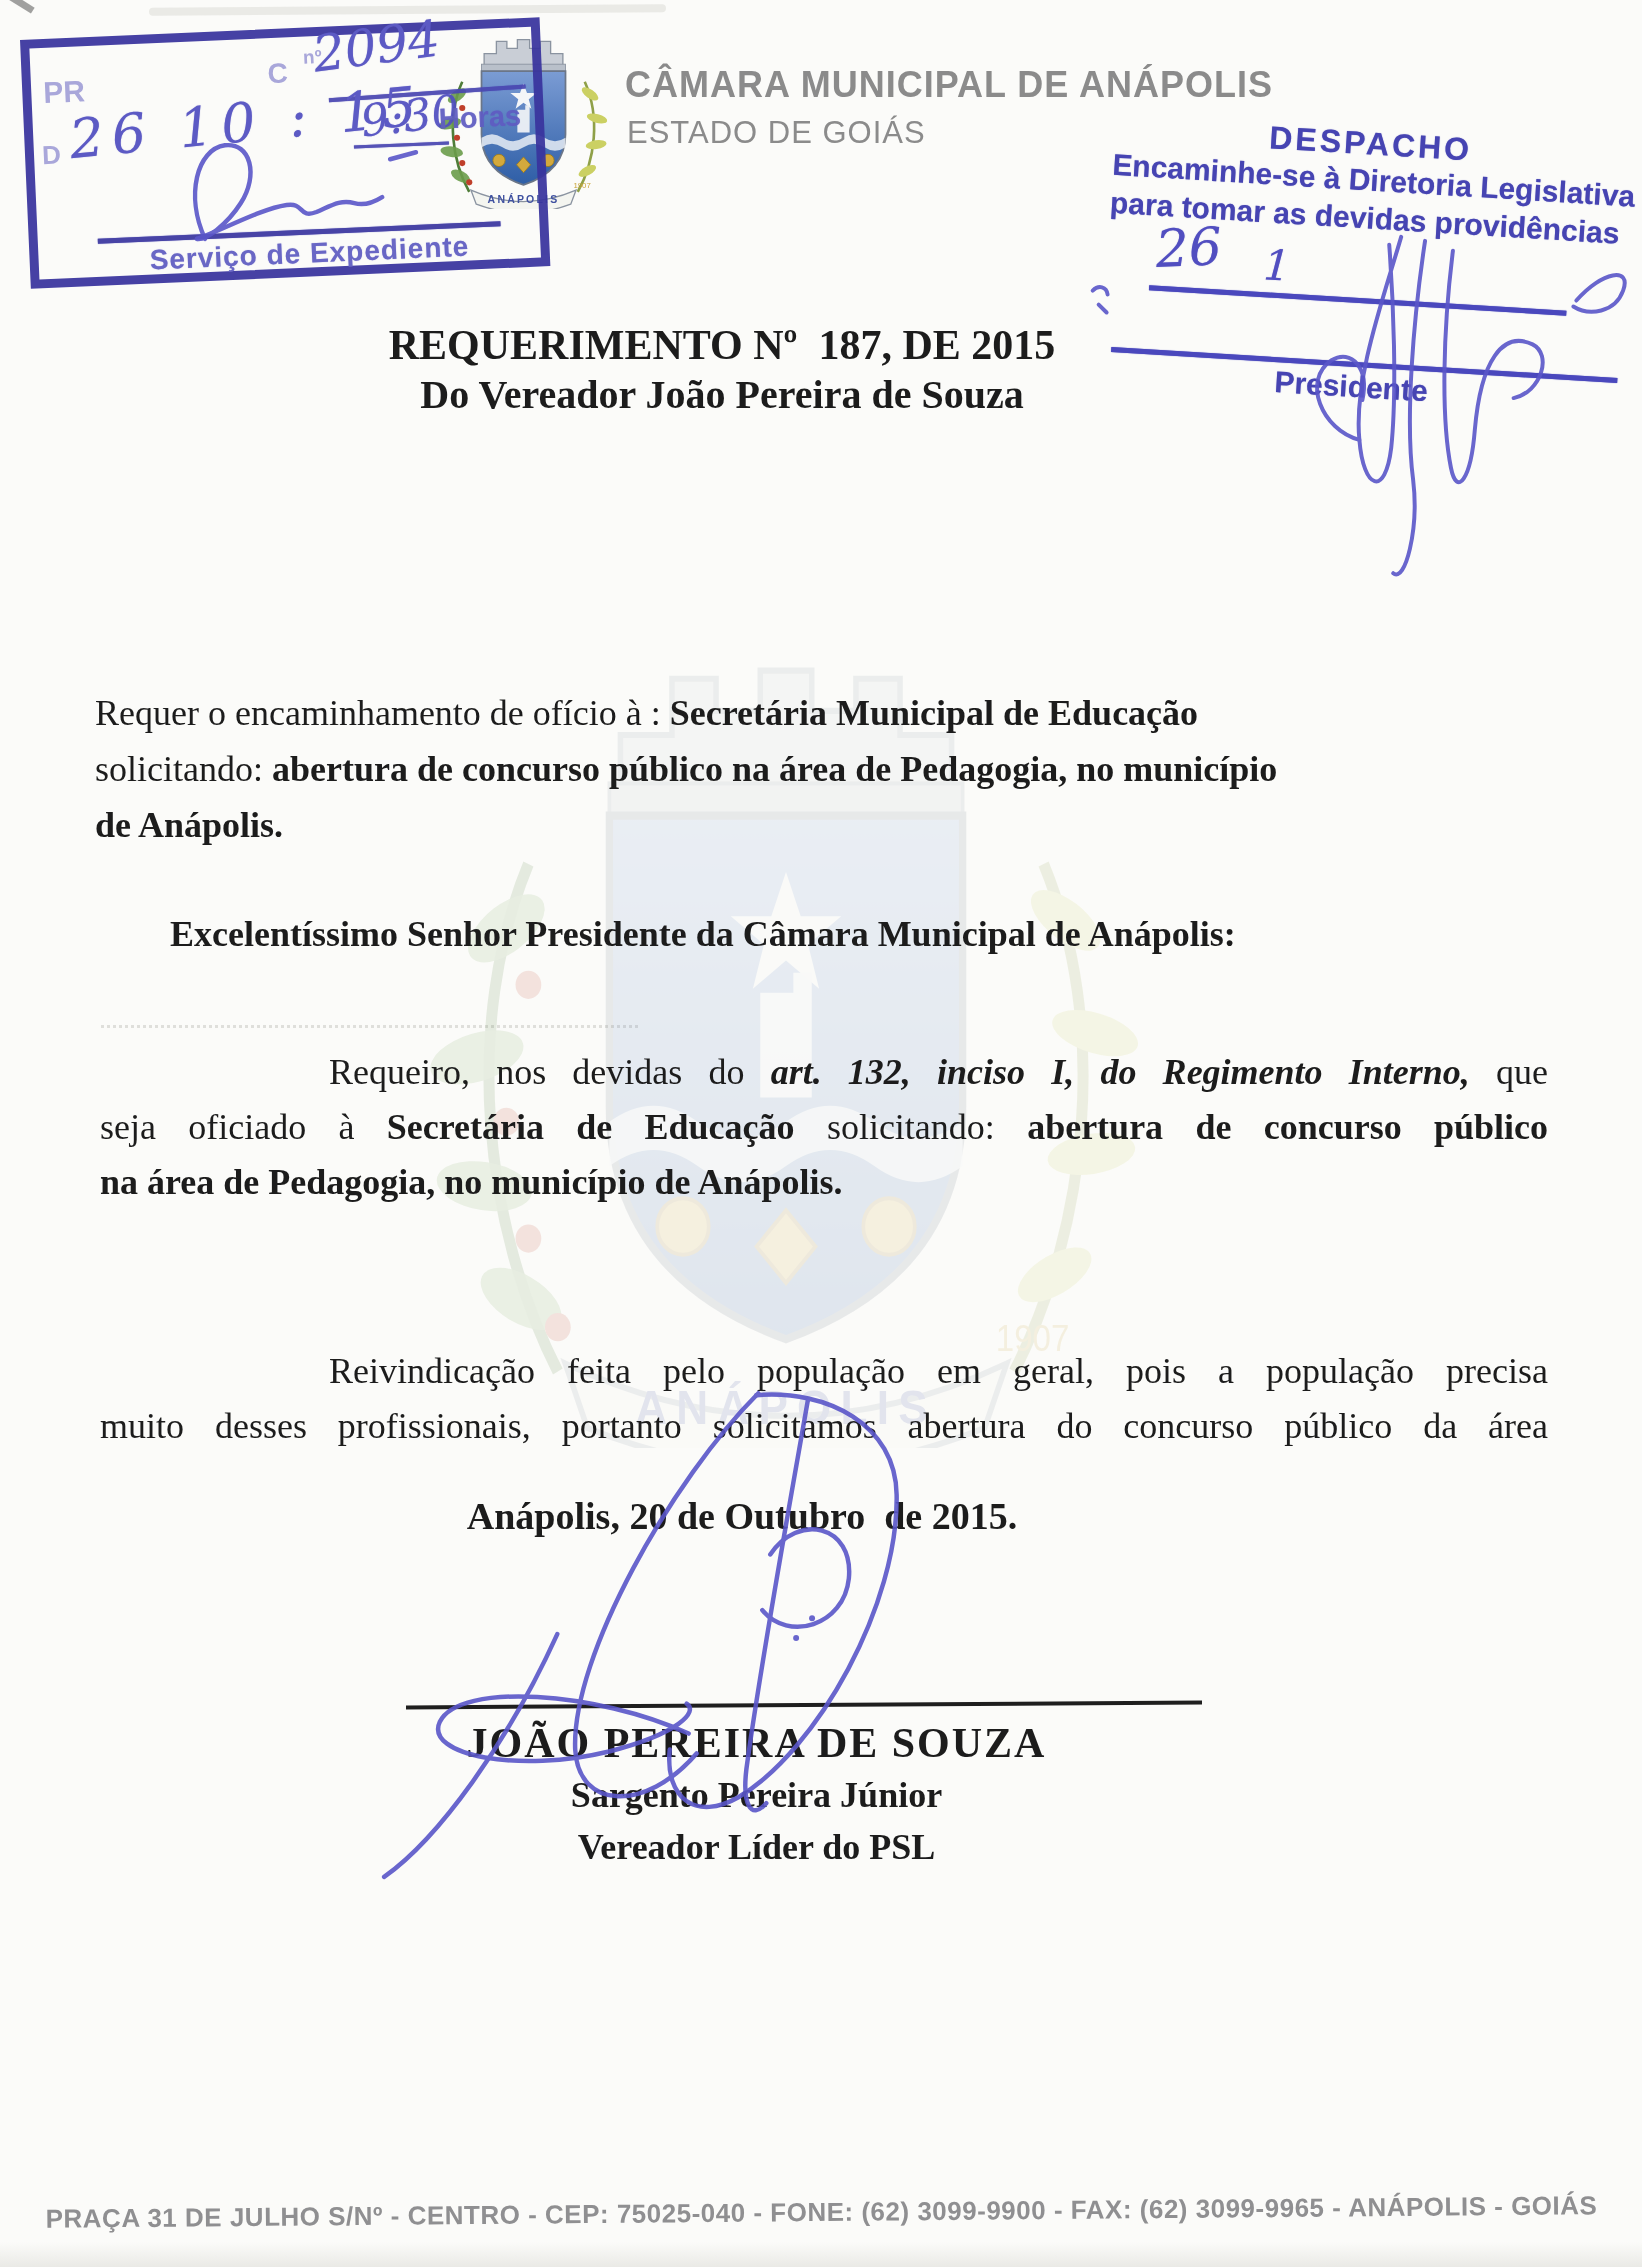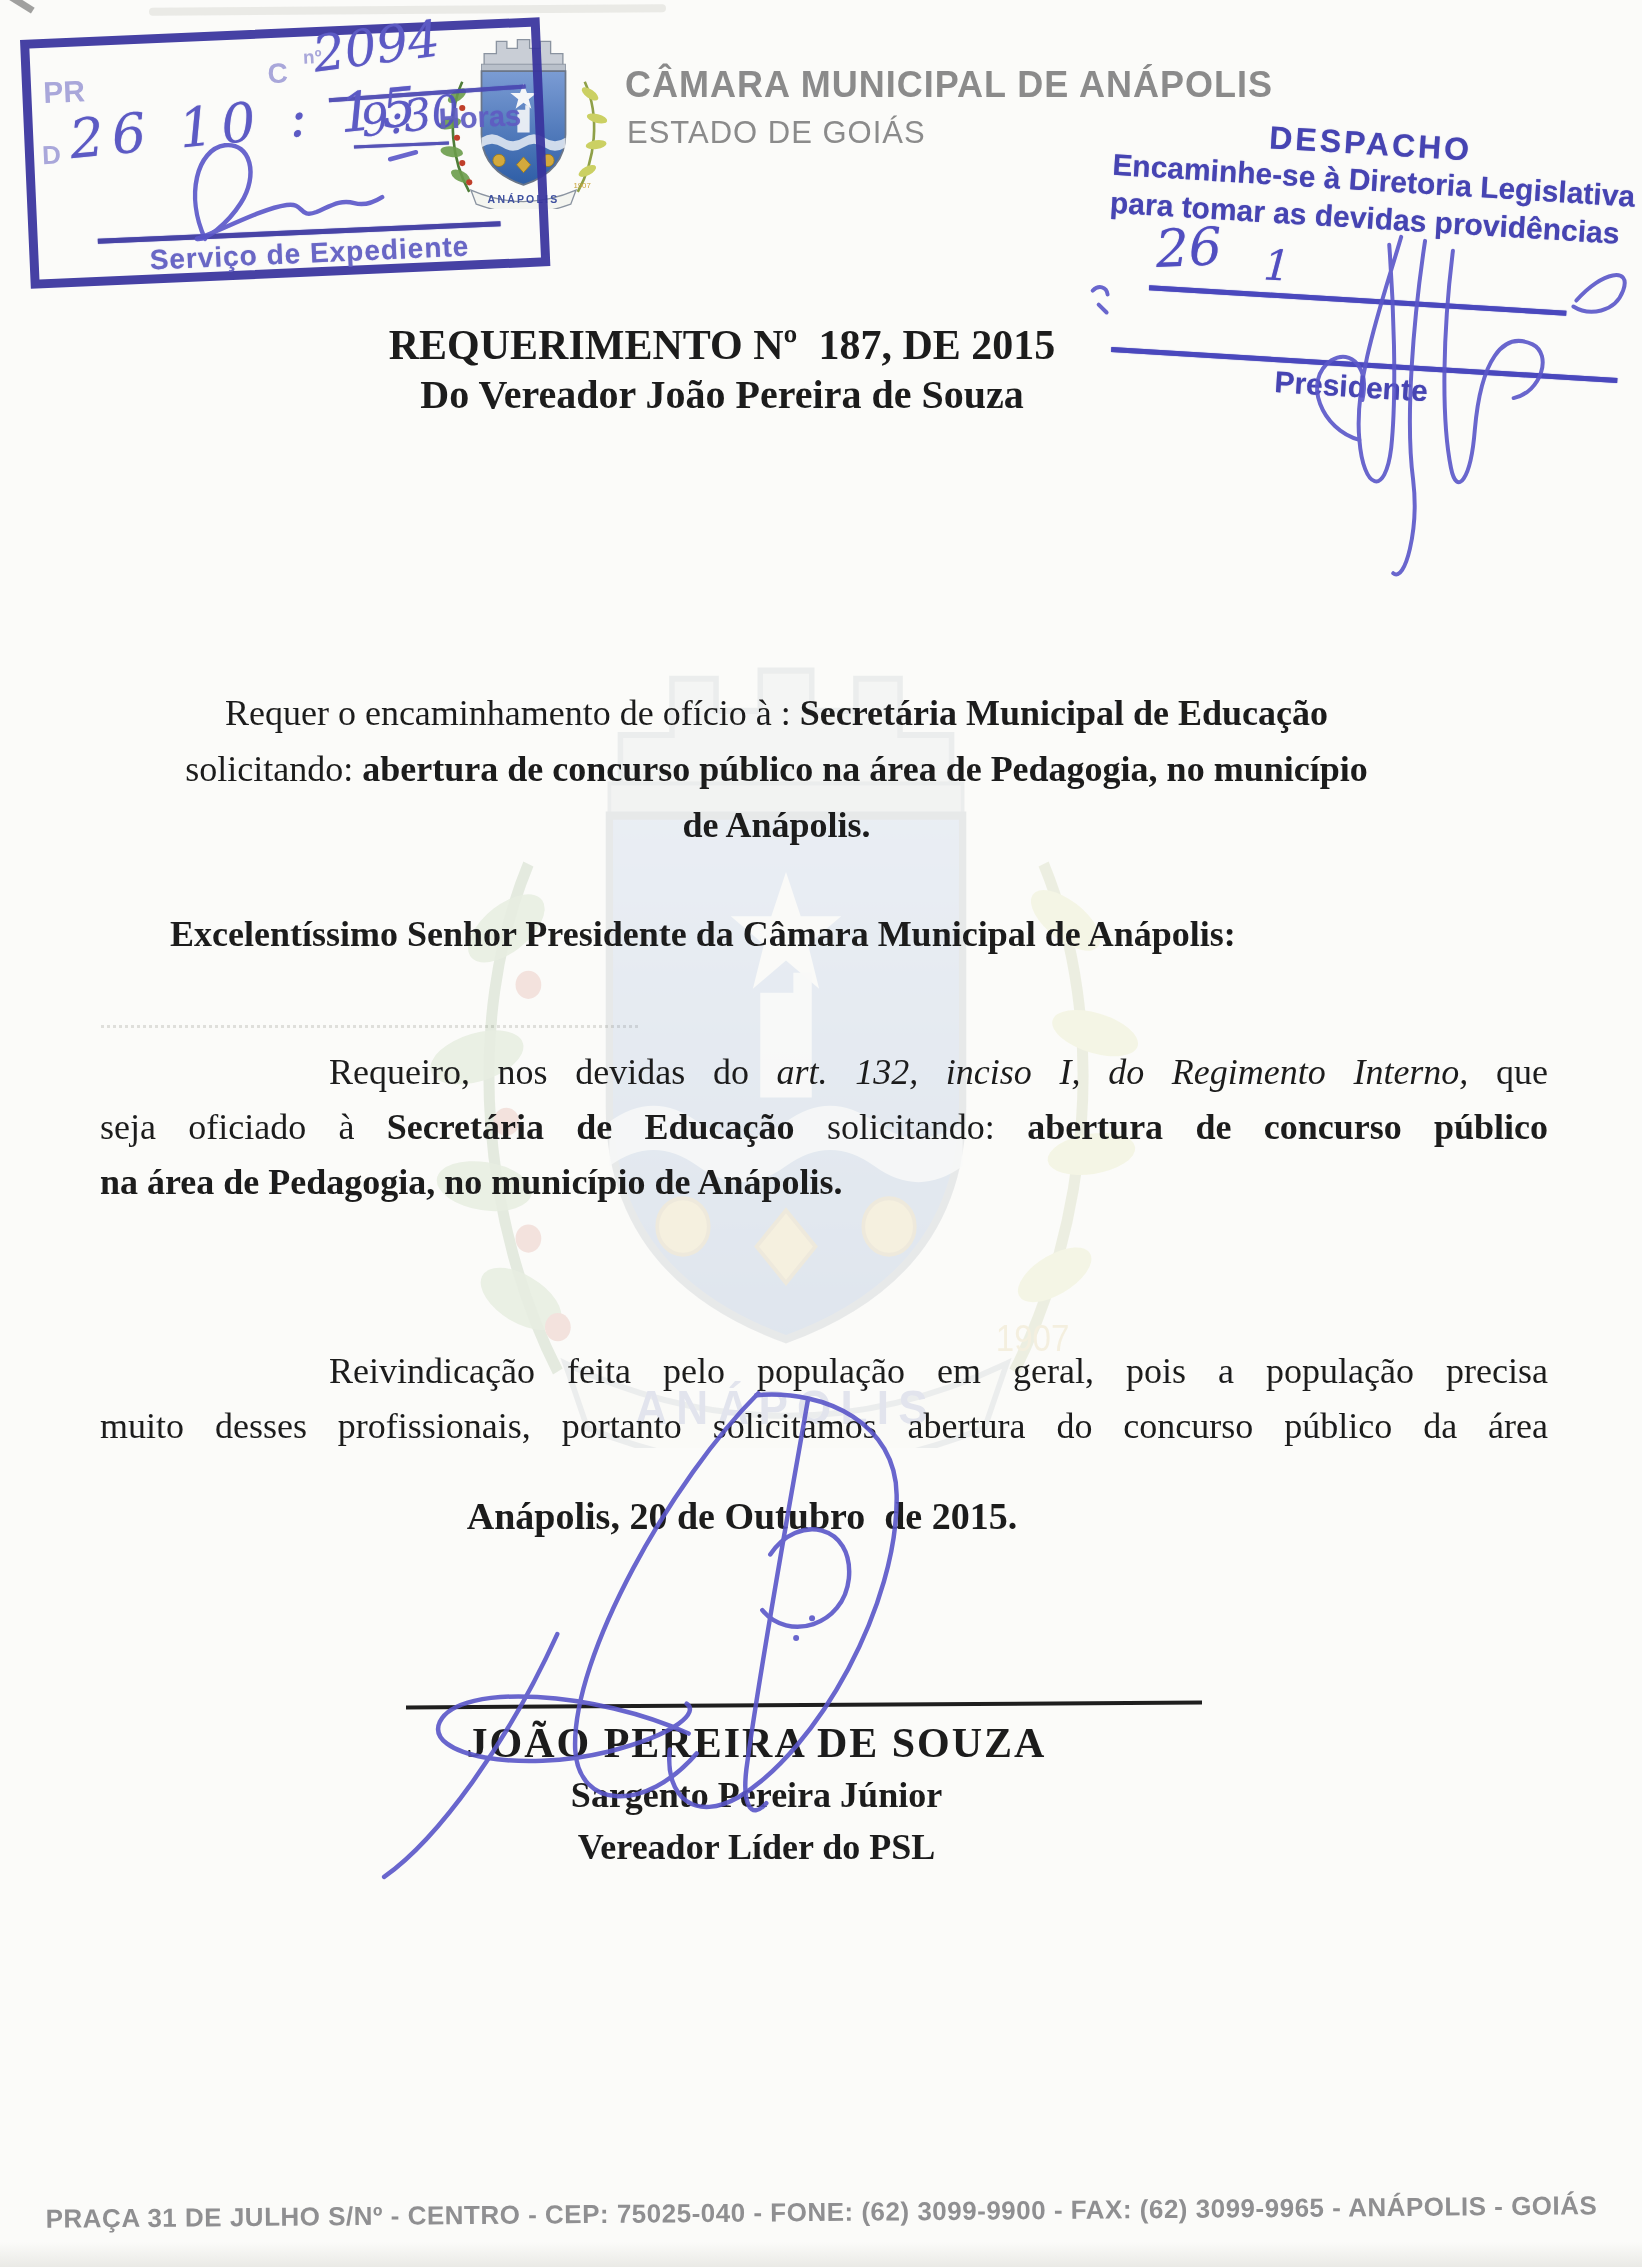--- a/index.html
+++ b/index.html
@@ -27,38 +27,38 @@
         text-shadow:0 0 1px rgba(81,78,192,.55);}
   
   .despacho{left:1102px;top:107px;width:597px;height:418px;transform:rotate(3.5deg);
         transform-origin:top left;}
   .d-ink{color:#4644b2;font-weight:bold;text-shadow:0 0 1px rgba(70,68,178,.6);}
   .d-rule{background:#4a48bd;box-shadow:0 0 1px #4a48bd;}
   
   .title-block{left:95px;top:320px;width:1254px;text-align:center;font-weight:bold;line-height:50px;}
   .t1{font-size:42px;white-space:pre-wrap;}
   .t2{font-size:40px;font-family:Liberation Serif, serif;}
-  .summary{left:95px;top:685px;width:1363px;text-align:center;font-size:36px;line-height:56px;}
+  .summary{left:95px;top:685px;width:1363px;font-size:36px;line-height:56px;}
   .salutation{left:170px;top:913px;font-size:36px;font-weight:bold;}
   .para{left:100px;width:1448px;font-size:36px;line-height:55px;}
   .jline{text-align:justify;text-align-last:justify;height:55px;overflow:hidden;}
   .jlast{text-align:left;}
   .indent{text-indent:229px;}
   .request{top:1045px;}
   .just-head{left:95px;top:1230px;width:1323px;text-align:center;font-weight:bold;font-size:38px;letter-spacing:1px;}
   .just-body{top:1344px;}
   .dateline{left:100px;top:1494px;width:1284px;text-align:center;font-weight:bold;font-size:38px;white-space:pre-wrap;}
   .sig-rule{left:406px;top:1703px;width:796px;height:4px;background:#1f1f1f;transform:rotate(-.35deg);}
   .sig-block{left:95px;top:1717px;width:1323px;text-align:center;font-weight:bold;line-height:52px;}
   .sig-name{font-size:42px;letter-spacing:2px;}
   .sig-role{font-size:36px;}
   .footer{left:0;top:2197px;width:1643px;text-align:center;font-weight:bold;font-size:26px;
         color:#8f8f91;transform:rotate(-.5deg);letter-spacing:0.5px;}
   .ink-overlay{left:0;top:0;pointer-events:none;}
-  b,i{font-weight:normal;font-style:inherit;}
+  b,i{font-weight:bold;font-style:inherit;}
   .bold{font-weight:bold;}
   .ital{font-style:italic;}
 </style>
 </head>
 <body>
 
 <div class="page">
 
   <div class="abs corner-artifact"></div>
   <div class="abs top-smudge"></div>

